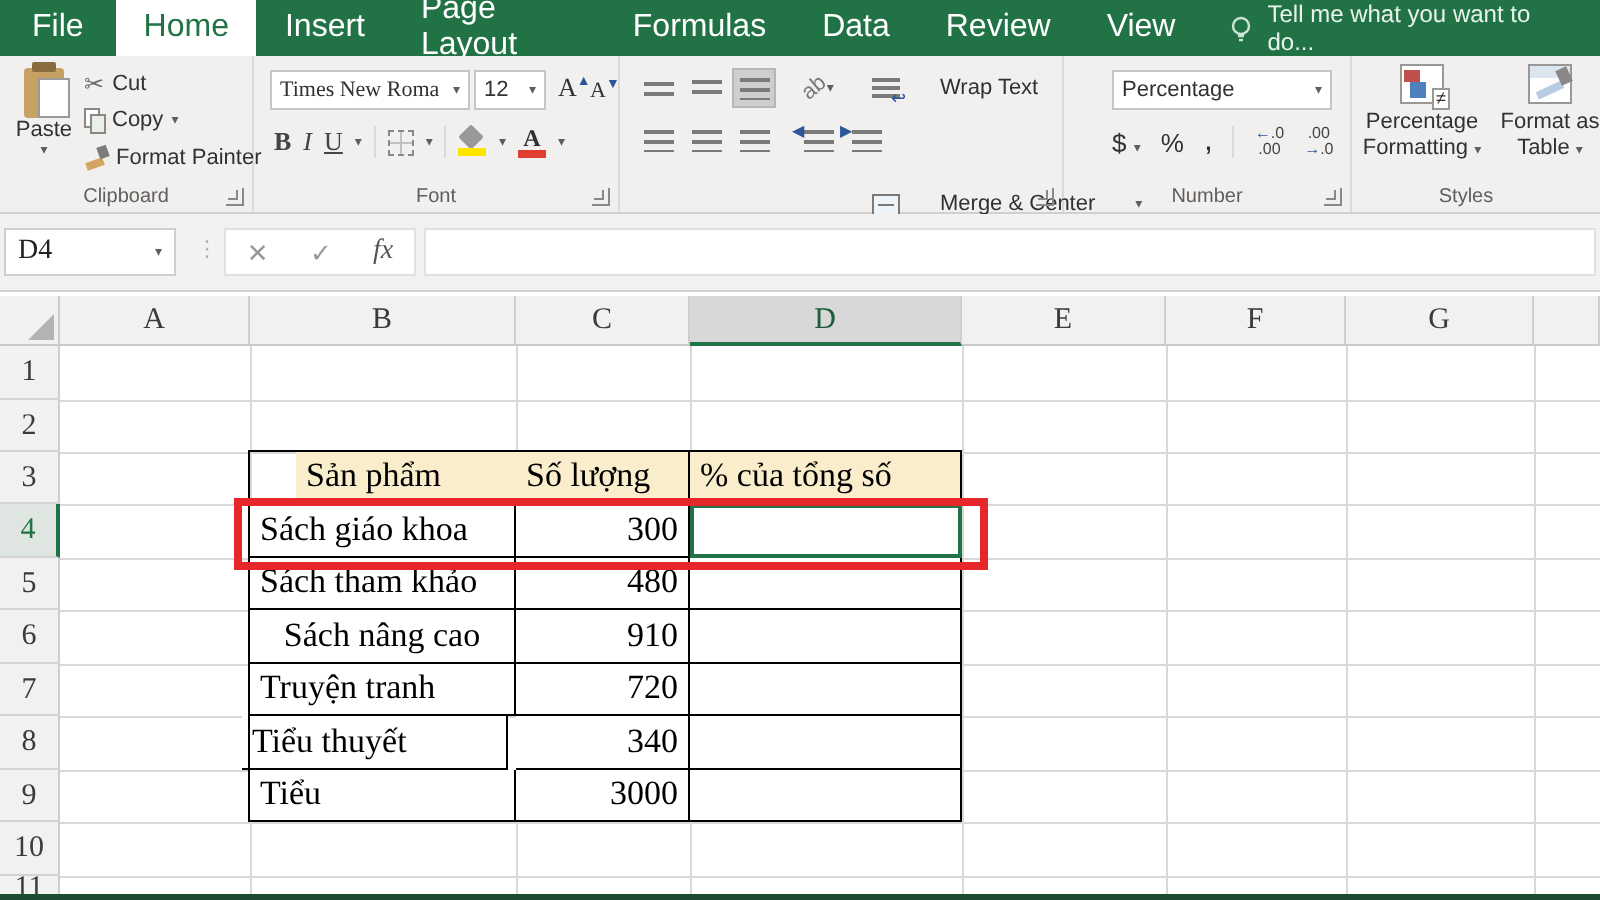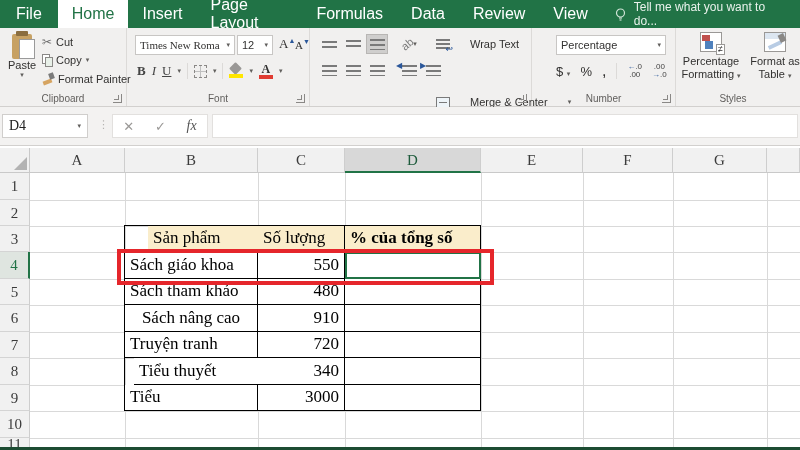--- a/index.html
+++ b/index.html
@@ -330,34 +330,34 @@
       <div class="gl-h" style="top: 157px; left: 30px; width: 770px;"></div>
       <div class="gl-h" style="top: 184px; left: 30px; width: 770px;"></div>
       <div class="gl-h" style="top: 210px; left: 30px; width: 770px;"></div>
       <div class="gl-h" style="top: 237px; left: 30px; width: 770px;"></div>
       <div class="gl-h" style="top: 263px; left: 30px; width: 770px;"></div>
       <div class="gl-h" style="top: 290px; left: 30px; width: 770px;"></div>
     </div>
   <div id="sheet-table" style="">
       <div class="tcell hdr" style="left: 125px; top: 78px; width: 133px; height: 26px; line-height: 24px; text-align: left; margin-left: 23px;"><span class="pad">Sản phẩm</span></div>
       <div class="tcell hdr" style="left: 258px; top: 78px; width: 87px; height: 26px; line-height: 24px; text-align: left;"><span class="pad">Số lượng</span></div>
-      <div class="tcell hdr" style="left: 345px; top: 78px; width: 136px; height: 26px; line-height: 24px; text-align: left; font-weight: bold;"><span class="pad">% của tổng số</span></div>
+      <div class="tcell hdr" style="left: 345px; top: 78px; width: 136px; height: 26px; line-height: 24px; text-align: left;"><span class="pad">% của tổng số</span></div>
       <div class="tcell" style="left: 125px; top: 104px; width: 133px; height: 27px; line-height: 25px; text-align: left;"><span class="pad">Sách giáo khoa</span></div>
-      <div class="tcell" style="left: 258px; top: 104px; width: 87px; height: 27px; line-height: 25px; text-align: right;"><span class="pad">550</span></div>
+      <div class="tcell" style="left: 258px; top: 104px; width: 87px; height: 27px; line-height: 25px; text-align: right;"><span class="pad">300</span></div>
       <div class="tcell" style="left: 345px; top: 104px; width: 136px; height: 27px; line-height: 25px; text-align: left;"><span class="pad"></span></div>
       <div class="tcell" style="left: 125px; top: 131px; width: 133px; height: 26px; line-height: 24px; text-align: left;"><span class="pad">Sách tham khảo</span></div>
       <div class="tcell" style="left: 258px; top: 131px; width: 87px; height: 26px; line-height: 24px; text-align: right;"><span class="pad">480</span></div>
       <div class="tcell" style="left: 345px; top: 131px; width: 136px; height: 26px; line-height: 24px; text-align: left;"><span class="pad"></span></div>
       <div class="tcell" style="left: 125px; top: 157px; width: 133px; height: 27px; line-height: 25px; text-align: center;"><span class="pad">Sách nâng cao</span></div>
       <div class="tcell" style="left: 258px; top: 157px; width: 87px; height: 27px; line-height: 25px; text-align: right;"><span class="pad">910</span></div>
       <div class="tcell" style="left: 345px; top: 157px; width: 136px; height: 27px; line-height: 25px; text-align: left;"><span class="pad"></span></div>
       <div class="tcell" style="left: 125px; top: 184px; width: 133px; height: 26px; line-height: 24px; text-align: left;"><span class="pad">Truyện tranh</span></div>
       <div class="tcell" style="left: 258px; top: 184px; width: 87px; height: 26px; line-height: 24px; text-align: right;"><span class="pad">720</span></div>
       <div class="tcell" style="left: 345px; top: 184px; width: 136px; height: 26px; line-height: 24px; text-align: left;"><span class="pad"></span></div>
-      <div class="tcell" style="left: 134px; top: 210px; width: 133px; height: 27px; line-height: 25px; text-align: left;"><span class="pad">Tiểu thuyết</span></div>
+      <div class="tcell" style="left: 121px; top: 210px; width: 133px; height: 27px; line-height: 25px; text-align: left;"><span class="pad">Tiểu thuyết</span></div>
       <div class="tcell" style="left: 258px; top: 210px; width: 87px; height: 27px; line-height: 25px; text-align: right;"><span class="pad">340</span></div>
       <div class="tcell" style="left: 345px; top: 210px; width: 136px; height: 27px; line-height: 25px; text-align: left;"><span class="pad"></span></div>
       <div class="tcell" style="left: 125px; top: 237px; width: 133px; height: 26px; line-height: 24px; text-align: left;"><span class="pad">Tiểu</span></div>
       <div class="tcell" style="left: 258px; top: 237px; width: 87px; height: 26px; line-height: 24px; text-align: right;"><span class="pad">3000</span></div>
       <div class="tcell" style="left: 345px; top: 237px; width: 136px; height: 26px; line-height: 24px; text-align: left;"><span class="pad"></span></div>
       <div style="position: absolute; left: 124px; top: 77px; width: 357px; height: 186px; border-left: 1px solid rgb(0, 0, 0); border-top: 1px solid rgb(0, 0, 0); pointer-events: none; z-index: 3;"></div>
     </div>
   <div class="sel-rect" id="selrect" style="left: 345px; top: 104px; width: 136px; height: 27px; z-index: 4;"></div>
   <div class="red-rect" id="redrect" style="left: 117px; top: 101px; width: 377px; height: 36px;"></div>
 </div>

